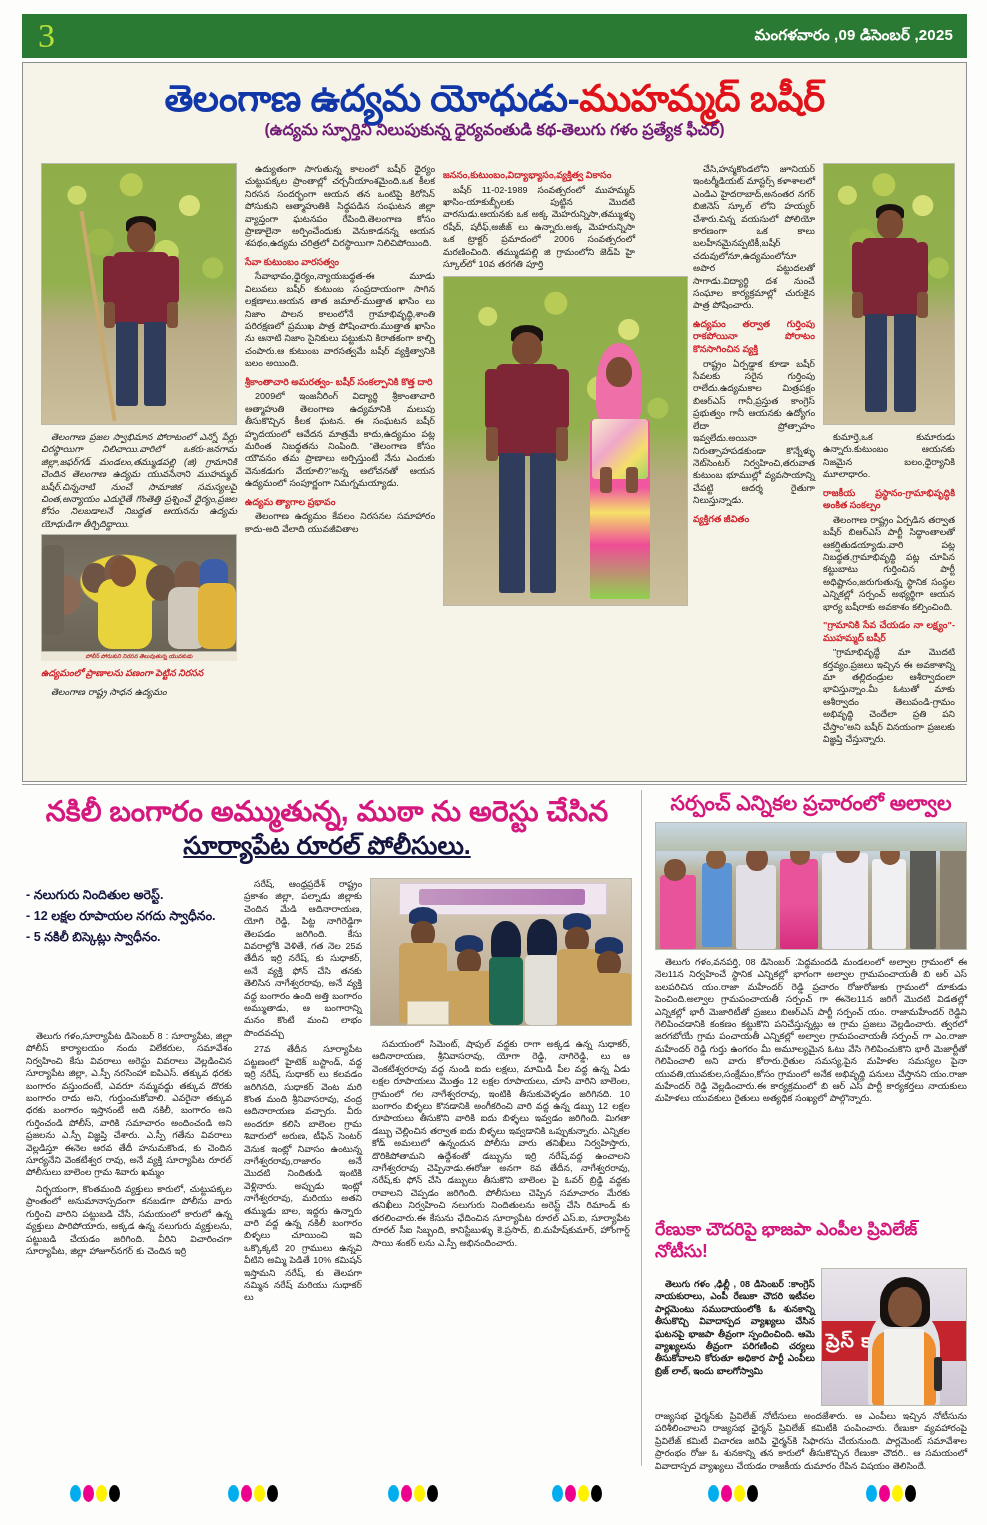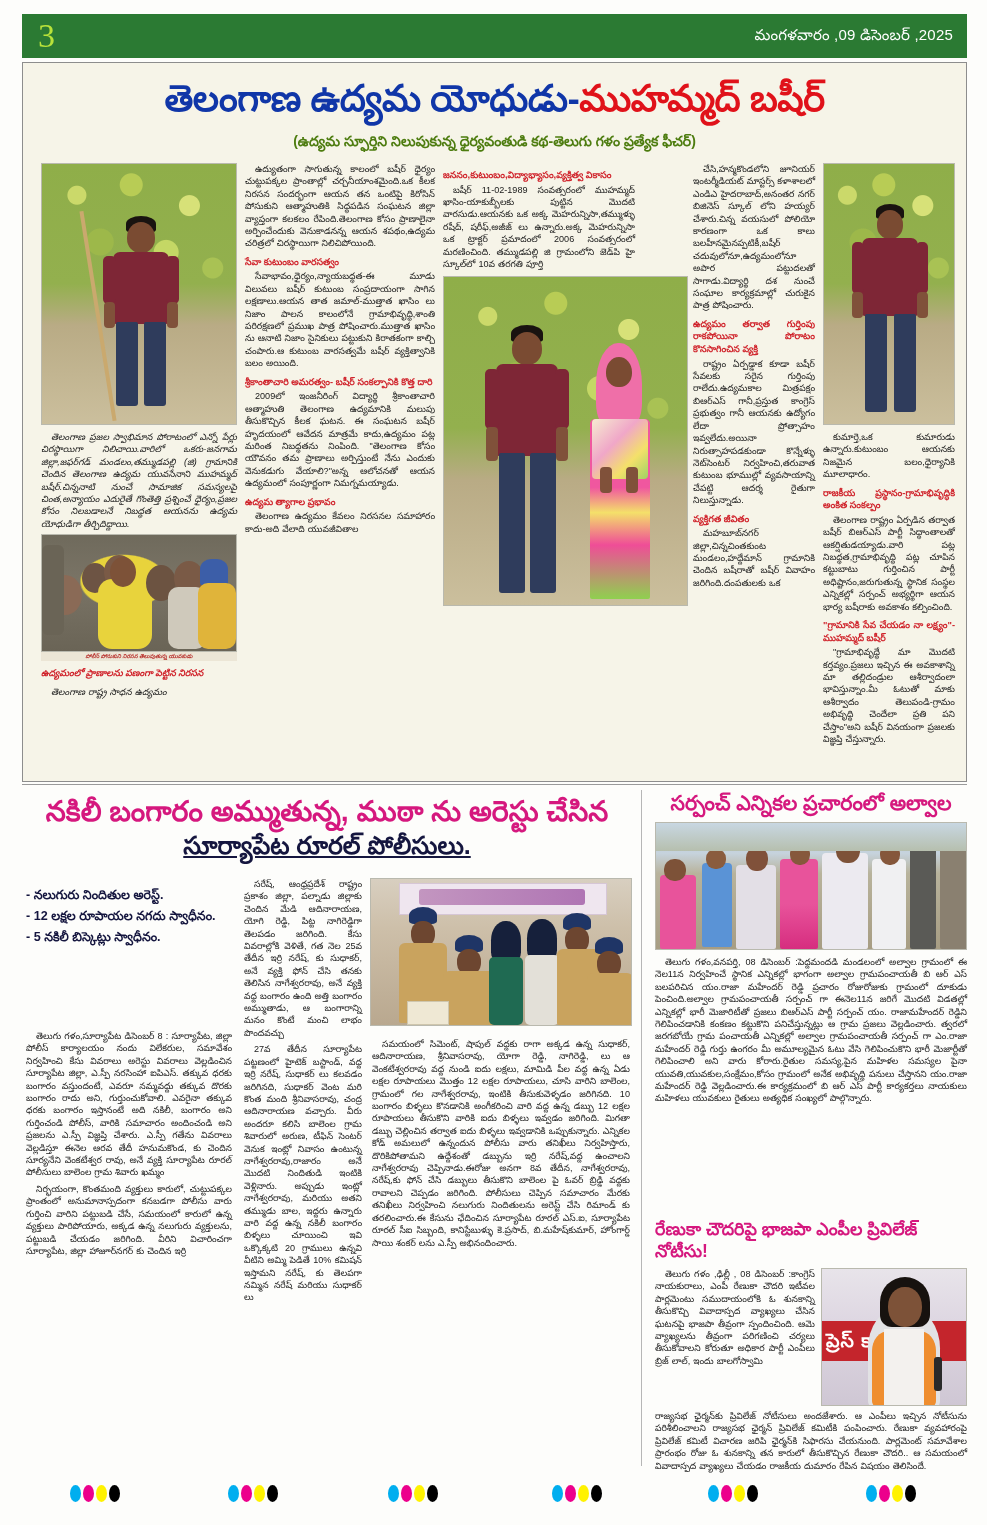--- a/index.html
+++ b/index.html
@@ -16,35 +16,36 @@
     background:#2b7a33;display:flex;align-items:center;
     box-sizing:border-box;padding:0 14px 0 16px;
   }
   .pageno{
     color:#b9e23a;font-size:34px;line-height:34px;font-weight:400;
     font-family:"Liberation Serif","DejaVu Serif",serif;
   }
   .dateline{
     margin-left:auto;color:#ffffff;font-size:15px;letter-spacing:.2px;
     font-family:"Liberation Sans",sans-serif;
+    font-weight:bold;
   }
 
   
   .feature{
     position:absolute;left:22px;top:62px;width:945px;height:720px;
     background:#f6f4e8;border:1px solid #8d8d8d;box-sizing:border-box;
   }
   .feature-title{
     text-align:center;margin-top:14px;font-size:37px;line-height:44px;
     font-weight:bold;color:#1036a8;letter-spacing:-.5px;
     font-family:"Liberation Sans",sans-serif;white-space:nowrap;
   }
   .feature-title .red{color:#e0121a;}
   .feature-sub{
-    text-align:center;margin-top:12px;font-size:14px;color:#4d7c0f;
+    text-align:center;margin-top:0;font-size:16px;color:#701a75;
     font-weight:bold;
   }
 
   
   .feat-body{
     position:absolute;left:10px;top:100px;right:10px;bottom:8px;
   }
 
   .col{position:absolute;box-sizing:border-box;}
   .tx{
@@ -212,21 +213,21 @@
         <div class="cap" style="width:196px;">పోలీస్ పోసుకుని నిరసన తెలుపుతున్న యువకుడు</div>
 
         <div class="sub-red">ఉద్యమంలో ప్రాణాలను పణంగా పెట్టిన నిరసన</div>
         <div class="tx">
           <p style="text-indent:10px;margin-top:6px;">తెలంగాణ రాష్ట్ర సాధన ఉద్యమం</p>
         </div>
       </div>
 
       <div class="col" style="left:212px;top:0;width:190px;">
         <div class="tx">
-          <p>ఉద్యుతంగా సాగుతున్న కాలంలో బషీర్ ధైర్యం చుట్టుపక్కల ప్రాంతాల్లో చర్చనీయాంశమైంది.ఒక కీలక నిరసన సందర్భంగా ఆయన తన ఒంటిపై కిరోసిన్ పోసుకుని ఆత్మాహుతికి సిద్ధపడిన సంఘటన జిల్లా వ్యాప్తంగా కలకలం రేపింది.తెలంగాణ కోసం ప్రాణాలైనా అర్పించేందుకు వెనుకాడనన్న ఆయన శపథం,ఉద్యమ చరిత్రలో చిరస్థాయిగా నిలిచిపోయింది.</p>
+          <p>ఉద్యుతంగా సాగుతున్న కాలంలో బషీర్ ధైర్యం చుట్టుపక్కల ప్రాంతాల్లో చర్చనీయాంశమైంది.ఒక కీలక నిరసన సందర్భంగా ఆయన తన ఒంటిపై కిరోసిన్ పోసుకుని ఆత్మాహుతికి సిద్ధపడిన సంఘటన జిల్లా వ్యాప్తంగా ఘటనపం రేపింది.తెలంగాణ కోసం ప్రాణాలైనా అర్పించేందుకు వెనుకాడనన్న ఆయన శపథం,ఉద్యమ చరిత్రలో చిరస్థాయిగా నిలిచిపోయింది.</p>
         </div>
         <div class="sub-red">సేవా కుటుంబం వారసత్వం</div>
         <div class="tx">
           <p>సేవాభావం,ధైర్యం,న్యాయబద్ధత-ఈ మూడు విలువలు బషీర్ కుటుంబ సంప్రదాయంగా సాగిన లక్షణాలు.ఆయన తాత జమాల్-ముత్తాత ఖాసిం లు నిజాం పాలన కాలంలోనే గ్రామాభివృద్ధి,శాంతి పరిరక్షణలో ప్రముఖ పాత్ర పోషించారు.ముత్తాత ఖాసిం ను ఆనాటి నిజాం సైనికులు పట్టుకుని కిరాతకంగా కాల్చి చంపారు.ఆ కుటుంబ వారసత్వమే బషీర్ వ్యక్తిత్వానికి బలం అయింది.</p>
         </div>
         <div class="sub-red">శ్రీకాంతాచారి అమరత్వం- బషీర్ సంకల్పానికి కొత్త దారి</div>
         <div class="tx">
           <p>2009లో ఇంజనీరింగ్ విద్యార్థి శ్రీకాంతాచారి ఆత్మాహుతి తెలంగాణ ఉద్యమానికి మలుపు తీసుకొచ్చిన కీలక ఘటన. ఈ సంఘటన బషీర్ హృదయంలో ఆవేదన మాత్రమే కాదు,ఉద్యమం పట్ల మరింత నిబద్ధతను నింపింది. "తెలంగాణ కోసం యౌవనం తమ ప్రాణాలు అర్పిస్తుంటే నేను ఎందుకు వెనుకడుగు వేయాలి?"అన్న ఆలోచనతో ఆయన ఉద్యమంలో సంపూర్ణంగా నిమగ్నమయ్యాడు.</p>
         </div>
         <div class="sub-red">ఉద్యమ త్యాగాల ప్రభావం</div>
@@ -266,23 +267,20 @@
 
       <div class="col" style="left:660px;top:0;width:122px;">
         <div class="tx">
           <p>చేసి,హన్మకొండలోని జూనియర్ ఇంటర్మీడియట్ మాస్టర్స్ కళాశాలలో ఎండిఎ హైదరాబాద్,అనంతర నగర్ బిజినెస్ స్కూల్ లోని హయ్యర్ చేశారు.చిన్న వయసులో పోలియో కారణంగా ఒక కాలు బలహీనమైనప్పటికీ,బషీర్ చదువులోనూ,ఉద్యమంలోనూ అపార పట్టుదలతో సాగాడు.విద్యార్థి దశ నుంచే సంఘాల కార్యక్రమాల్లో చురుకైన పాత్ర పోషించారు.</p>
         </div>
         <div class="sub-red">ఉద్యమం తర్వాత గుర్తింపు రాకపోయినా పోరాటం కొనసాగించిన వ్యక్తి</div>
         <div class="tx">
           <p>రాష్ట్రం ఏర్పడ్డాక కూడా బషీర్ సేవలకు సరైన గుర్తింపు రాలేదు.ఉద్యమకాల మిత్రపక్షం బిఆర్ఎస్ గానీ,ప్రస్తుత కాంగ్రెస్ ప్రభుత్వం గానీ ఆయనకు ఉద్యోగం లేదా ప్రోత్సాహం ఇవ్వలేదు.అయినా నిరుత్సాహపడకుండా కొన్నేళ్ళు నెట్‌సెంటర్ నిర్వహించి,తరువాత కుటుంబ భూముల్లో వ్యవసాయాన్ని చేపట్టి ఆదర్శ రైతుగా నిలుస్తున్నాడు.</p>
         </div>
         <div class="sub-red">వ్యక్తిగత జీవితం</div>
-        <div class="tx">
-          <p>మహబూబ్‌నగర్ జిల్లా,చిన్నచింతకుంట మండలం,హద్దేమాన్ గ్రామానికి చెందిన బషీరాతో బషీర్ వివాహం జరిగింది.దంపతులకు ఒక</p>
-        </div>
       </div>
 
       <div class="col" style="left:790px;top:0;width:132px;">
 
         <div class="photo ph-foliage" style="position:relative;width:132px;height:262px;">
           <div class="person" style="left:26px;top:40px;width:82px;height:218px;">
             <div class="p-hair" style="left:26px;top:0;width:28px;height:15px;"></div>
             <div class="p-head" style="left:27px;top:6px;width:26px;height:29px;"></div>
             <div class="p-torso" style="left:12px;top:34px;width:56px;height:78px;"></div>
             <div class="p-arm" style="left:2px;top:38px;width:12px;height:52px;"></div>
@@ -394,21 +392,21 @@
       <div class="redband" style="left:0;top:52px;width:146px;height:40px;"></div>
       <div style="position:absolute;left:4px;top:58px;width:128px;height:28px;color:#fff;font-size:19px;font-weight:bold;letter-spacing:1px;line-height:28px;">ప్రెస్ కా</div>
       <div class="pfigure" style="left:46px;top:40px;width:72px;height:98px;"></div>
       <div style="position:absolute;left:50px;top:62px;width:64px;height:76px;background:#ef8e2f;border-radius:26% 26% 8% 8%;"></div>
       <div style="position:absolute;left:62px;top:60px;width:40px;height:78px;background:#f3f1ee;"></div>
       <div class="phair" style="left:58px;top:8px;width:50px;height:50px;"></div>
       <div class="phead" style="left:66px;top:18px;width:34px;height:40px;"></div>
       <div style="position:absolute;left:112px;top:88px;width:8px;height:34px;background:#2a2a2a;border-radius:3px;"></div>
     </div>
 
-    <div class="tx" style="margin-top:6px;">
+    <div class="tx" style="margin-top:16px;font-weight:bold;">
       <p>తెలుగు గళం ,ఢిల్లీ , 08 డిసెంబర్ :కాంగ్రెస్ నాయకురాలు, ఎంపీ రేణుకా చౌదరి ఇటీవల పార్లమెంటు సముదాయంలోకి ఓ శునకాన్ని తీసుకొచ్చి వివాదాస్పద వ్యాఖ్యలు చేసిన ఘటనపై భాజపా తీవ్రంగా స్పందించింది. ఆమె వ్యాఖ్యలను తీవ్రంగా పరిగణించి చర్యలు తీసుకోవాలని కోరుతూ అధికార పార్టీ ఎంపీలు బ్రిజ్ లాల్, ఇందు బాలగోస్వామి</p>
     </div>
     <div class="tx" style="clear:both;">
       <p style="text-indent:0;">రాజ్యసభ ఛైర్మన్‌కు ప్రివిలేజ్ నోటీసులు అందజేశారు. ఆ ఎంపీలు ఇచ్చిన నోటీసును పరిశీలించాలని రాజ్యసభ ఛైర్మన్ ప్రివిలేజ్ కమిటీకి పంపించారు. రేణుకా వ్యవహారంపై ప్రివిలేజ్ కమిటీ విచారణ జరిపి ఛైర్మన్‌కి సిఫారసు చేయనుంది. పార్లమెంట్ సమావేశాల ప్రారంభం రోజు ఓ శునకాన్ని తన కారులో తీసుకొచ్చిన రేణుకా చౌదరి.. ఆ సమయంలో వివాదాస్పద వ్యాఖ్యలు చేయడం రాజకీయ దుమారం రేపిన విషయం తెలిసిందే.</p>
     </div>
   </div>
 
   <div class="regs">
     <div class="regset" style="left:70px;top:0;">
       <div class="dot c"></div>

